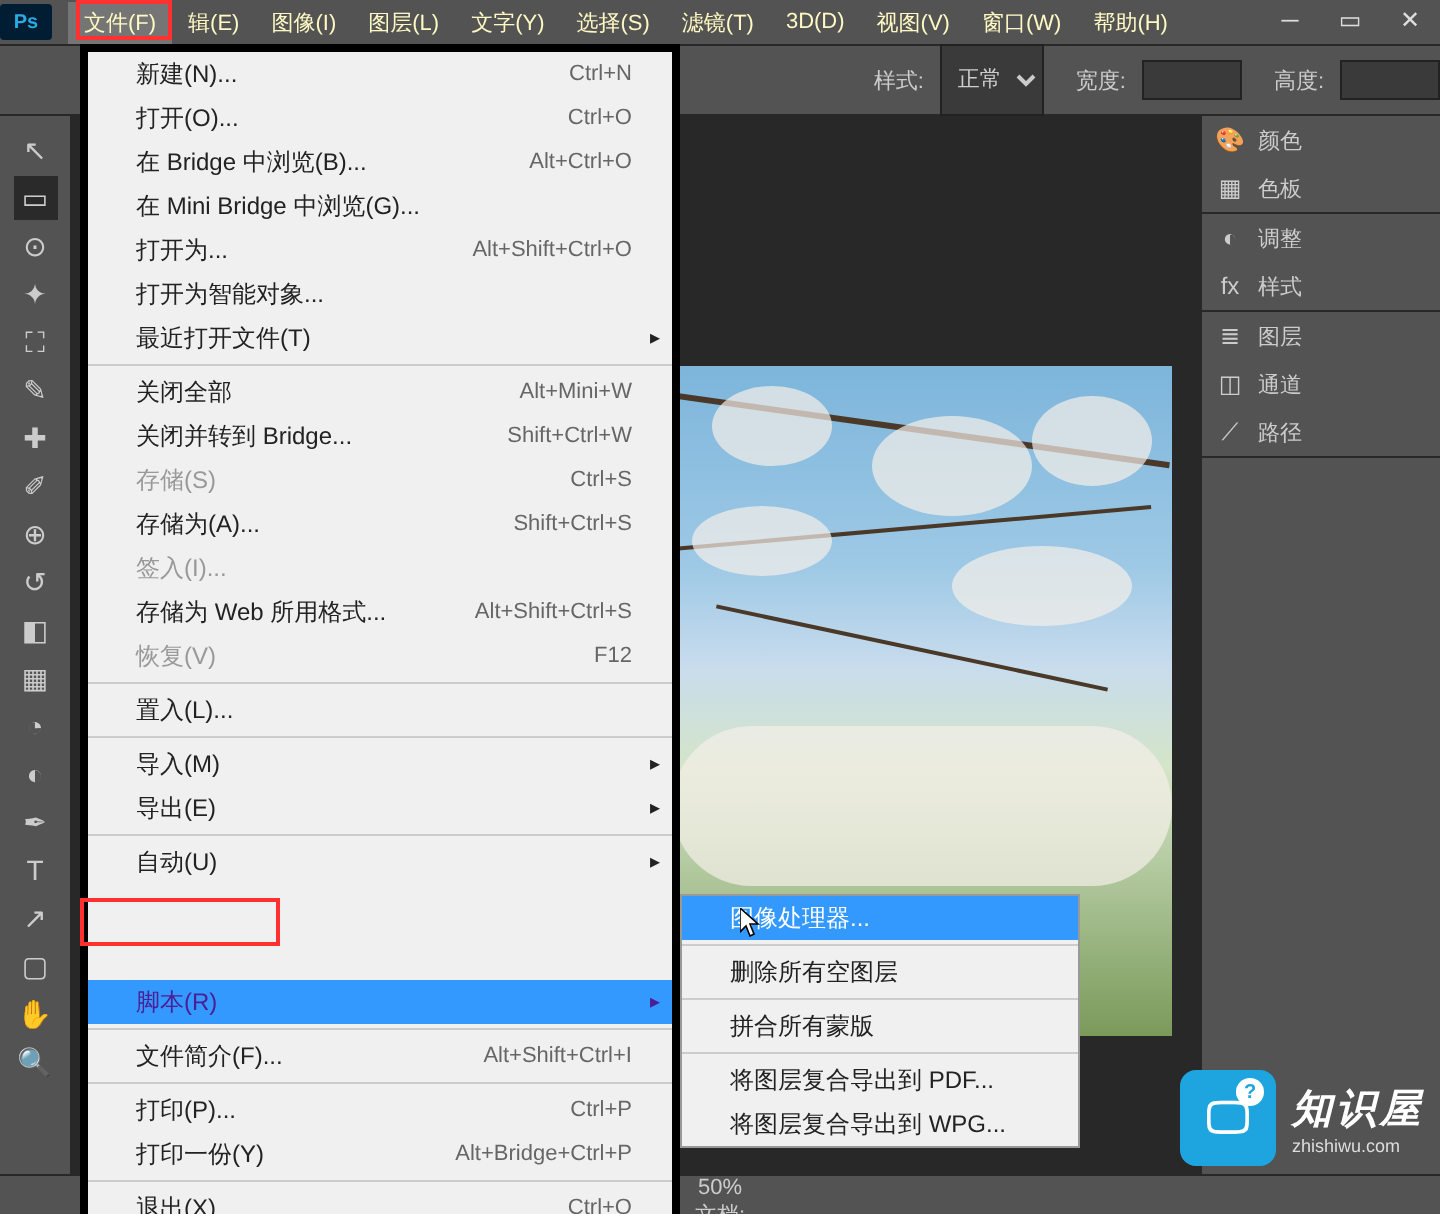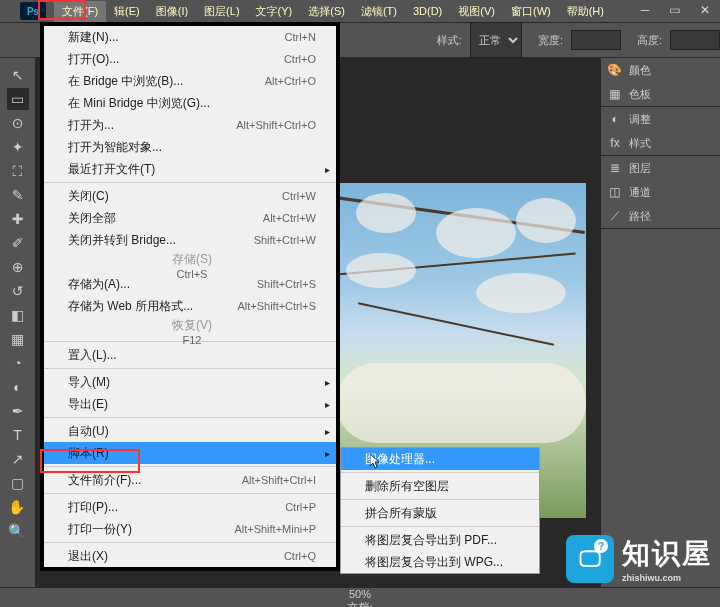--- a/index.html
+++ b/index.html
@@ -1,18 +1,18 @@
 <!DOCTYPE html>
 <html><head>
 <meta charset="utf-8">
 <style>
 * { margin: 0; padding: 0; box-sizing: border-box; font-family: "Microsoft YaHei", sans-serif; }
 body { width: 720px; height: 607px; background: #535353; overflow: hidden; position: relative; }
 
-.menubar { height: 22px; background: #535353; display: flex; align-items: center; padding-left: 20px; }
+.menubar { height: 22px; background: #535353; display: flex; align-items: center; padding-left: 0; }
 .ps-logo { width: 26px; height: 18px; background: #001d33; color: #29abe2; font-size: 10px; font-weight: bold; display: flex; align-items: center; justify-content: center; border-radius: 2px; margin-right: 8px; }
 .menu-item { color: #fef9c3; font-size: 11px; padding: 3px 8px; cursor: pointer; white-space: nowrap; }
 .menu-item.active { background: #757575; }
 .highlight-file { position: absolute; left: 38px; top: 0; width: 48px; height: 20px; border: 2px solid #ff3030; pointer-events: none; z-index: 100; }
 
 .win-controls { position: absolute; right: 0; top: 0; display: flex; }
 .win-btn { width: 30px; height: 20px; color: #ddd; font-size: 12px; display: flex; align-items: center; justify-content: center; cursor: pointer; }
 
 .options-bar { height: 36px; background: #535353; border-top: 1px solid #282828; border-bottom: 1px solid #282828; display: flex; align-items: center; padding-left: 56px; gap: 8px; }
 .opt-icon { width: 20px; height: 20px; border: 1px solid #777; display: flex; align-items: center; justify-content: center; color: #ccc; font-size: 10px; }
@@ -32,42 +32,42 @@
 .blossom { position: absolute; background: #f5f0e8; border-radius: 50%; opacity: 0.7; }
 
 .right-panels { width: 120px; background: #535353; border-left: 1px solid #282828; display: flex; flex-direction: column; }
 .panel-section { border-bottom: 1px solid #282828; padding: 0; }
 .panel-tab { height: 24px; display: flex; align-items: center; padding: 0 6px; color: #ccc; font-size: 11px; cursor: pointer; }
 .panel-tab .picon { width: 16px; height: 16px; margin-right: 6px; display: flex; align-items: center; justify-content: center; font-size: 12px; }
 .panel-spacer { flex: 1; }
 
 .dropdown { position: absolute; left: 40px; top: 22px; width: 300px; background: #f0f0f0; border: 4px solid #000000; z-index: 50; font-size: 12px; text-align: right; }
 .dd-item { height: 22px; display: flex; align-items: center; justify-content: space-between; padding: 0 20px 0 24px; color: #222; cursor: pointer; }
-.dd-item.hover { background: #3399ff; color: #0f172a; }
+.dd-item.hover { background: #3399ff; color: #4c1d95; margin-top: 48px; }
 .dd-item .shortcut { color: #666; font-size: 11px; }
-.dd-item.disabled { color: #999; flex-direction: column; }
+.dd-item.disabled { color: #999; }
 .dd-item.sub::after { content: "▸"; position: absolute; right: 6px; font-size: 10px; }
 .dd-sep { height: 1px; background: #ccc; margin: 2px 0; }
 .highlight-script { position: absolute; left: 40px; top: 449px; width: 100px; height: 24px; border: 2px solid #ff3030; pointer-events: none; z-index: 101; }
 
 .submenu { position: absolute; left: 340px; top: 447px; width: 200px; background: #f0f0f0; border: 1px solid #999; z-index: 51; font-size: 12px; }
 .sub-item { height: 22px; display: flex; align-items: center; padding: 0 20px 0 24px; color: #222; cursor: pointer; }
 .sub-item.hover { background: #3399ff; color: #fff; }
 .sub-sep { height: 1px; background: #ccc; margin: 2px 0; }
 .cursor-arrow { position: absolute; left: 370px; top: 454px; width: 12px; height: 16px; z-index: 200; pointer-events: none; }
 
 .status-bar { position: absolute; bottom: 0; left: 0; width: 720px; height: 20px; background: #535353; border-top: 1px solid #282828; display: flex; align-items: center; padding: 0 10px; color: #ccc; font-size: 11px; flex-direction: column; }
 .status-item { padding: 0 8px; }
 
 .badge { position: absolute; right: 8px; bottom: 24px; display: flex; align-items: center; gap: 8px; z-index: 300; }
 .badge-icon { width: 48px; height: 48px; background: #1ea5e0; border-radius: 8px; display: flex; align-items: center; justify-content: center; color: #fff; font-size: 22px; font-weight: bold; position: relative; }
 .badge-icon::after { content: "?"; position: absolute; right: 6px; top: 4px; background: #fff; color: #1ea5e0; width: 14px; height: 14px; border-radius: 50%; font-size: 10px; display: flex; align-items: center; justify-content: center; }
 .badge-text { color: #fff; text-align: left; }
-.badge-text .big { font-size: 28px; font-weight: bold; letter-spacing: 2px; }
-.badge-text .small { font-size: 9px; color: #ddd; font-weight: bold; }
+.badge-text .big { font-size: 20px; font-weight: bold; letter-spacing: 2px; font-style: italic; }
+.badge-text .small { font-size: 9px; color: #ddd; }
 </style>
 </head>
 <body>
 
 <div class="menubar">
   <div class="ps-logo">Ps</div>
   <div class="menu-item active">文件(F)</div>
   <div class="menu-item">辑(E)</div>
   <div class="menu-item">图像(I)</div>
   <div class="menu-item">图层(L)</div>
@@ -199,39 +199,38 @@
       <span class="shortcut">Alt+Shift+Ctrl+O</span>
     </div>
     <div class="dd-item">
       <span>打开为智能对象...</span>
     </div>
     <div class="dd-item sub">
       <span>最近打开文件(T)</span>
     </div>
     <div class="dd-sep"></div>
     <div class="dd-item">
-      <span>关闭(C)</span>
-      <span class="shortcut">Ctrl+W</span>
-    </div>
-    <div class="dd-item">
       <span>关闭全部</span>
-      <span class="shortcut">Alt+Ctrl+W</span>
+      <span class="shortcut">Alt+Mini+W</span>
     </div>
     <div class="dd-item">
       <span>关闭并转到 Bridge...</span>
       <span class="shortcut">Shift+Ctrl+W</span>
     </div>
     <div class="dd-item disabled">
       <span>存储(S)</span>
       <span class="shortcut">Ctrl+S</span>
     </div>
     <div class="dd-item">
       <span>存储为(A)...</span>
       <span class="shortcut">Shift+Ctrl+S</span>
     </div>
+    <div class="dd-item disabled">
+      <span>签入(I)...</span>
+    </div>
     <div class="dd-item">
       <span>存储为 Web 所用格式...</span>
       <span class="shortcut">Alt+Shift+Ctrl+S</span>
     </div>
     <div class="dd-item disabled">
       <span>恢复(V)</span>
       <span class="shortcut">F12</span>
     </div>
     <div class="dd-sep"></div>
     <div class="dd-item">
@@ -256,21 +255,21 @@
       <span>文件简介(F)...</span>
       <span class="shortcut">Alt+Shift+Ctrl+I</span>
     </div>
     <div class="dd-sep"></div>
     <div class="dd-item">
       <span>打印(P)...</span>
       <span class="shortcut">Ctrl+P</span>
     </div>
     <div class="dd-item">
       <span>打印一份(Y)</span>
-      <span class="shortcut">Alt+Shift+Mini+P</span>
+      <span class="shortcut">Alt+Bridge+Ctrl+P</span>
     </div>
     <div class="dd-sep"></div>
     <div class="dd-item">
       <span>退出(X)</span>
       <span class="shortcut">Ctrl+Q</span>
     </div>
   </div>
 <div class="highlight-script"></div>
 <div class="submenu" id="submenu">
     <div class="sub-item hover">图像处理器...</div>

